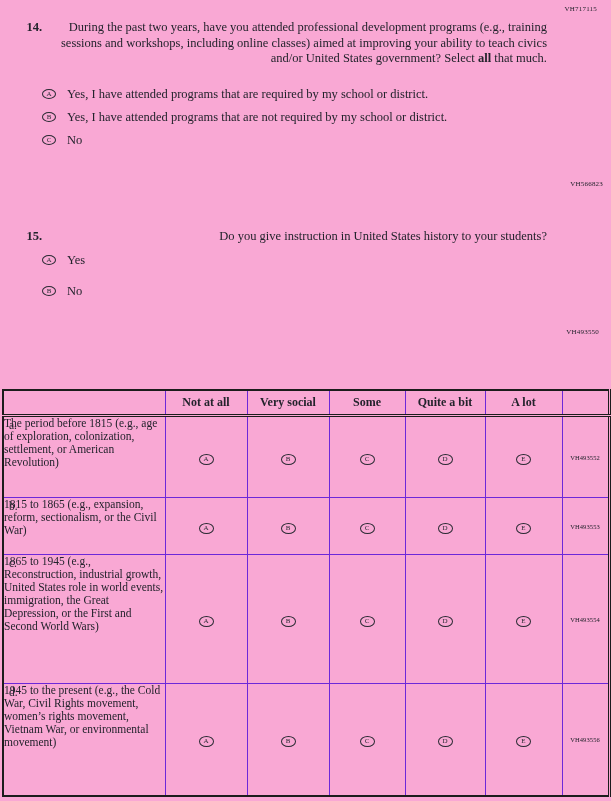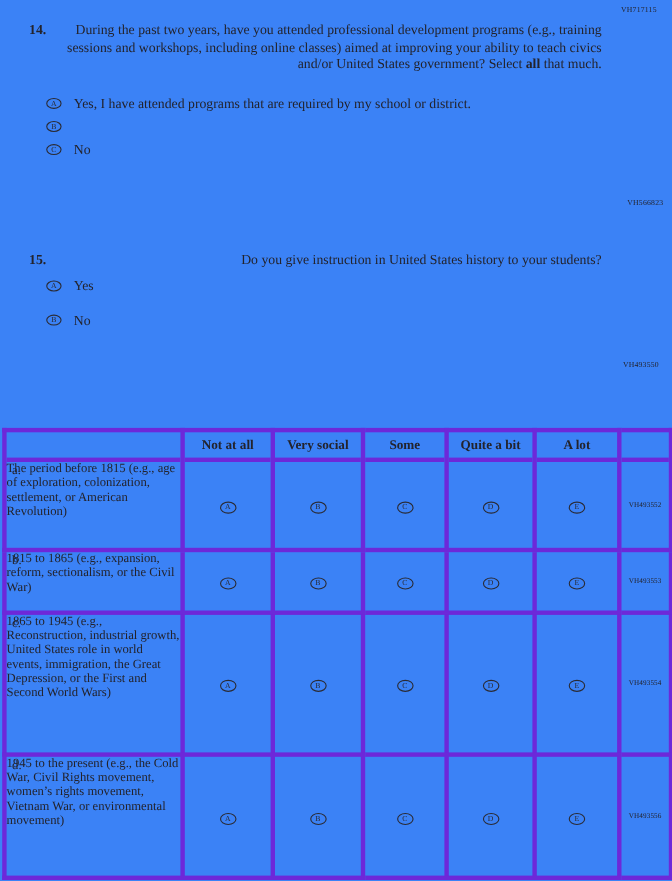--- a/index.html
+++ b/index.html
@@ -1,18 +1,18 @@
 <!DOCTYPE html>
 <html><head>
 <meta charset="utf-8">
 <style>
   html,body { margin:0; padding:0; background:#e8e8e8; }
   .page {
     position:relative; width:611px; height:801px; margin:0 auto;
-    background:#3b82f6; color:#23232c;
+    background:#f9a8d4; color:#23232c;
     font-family:"Liberation Serif", serif; font-size:12.5px;
     overflow:hidden;
   }
   .vcode {
     position:absolute; font-size:7px; color:#23232c; letter-spacing:0.2px;
     font-family:"Liberation Serif", serif;
   }
   .qblock { position:absolute; left:22px; }
   .qrow { display:flex;text-align:right; }
   .qnum { width:20px; font-weight:bold; flex:0 0 20px; }
@@ -24,21 +24,21 @@
     display:inline-block; width:14px; height:10px; box-sizing:border-box;
     border:1px solid #2a2a33; border-radius:50%;
     font-size:7px; line-height:8.5px; text-align:center; color:#2a2a33;
     flex:0 0 14px; cursor:pointer;
   }
   .qtable {
     position:absolute; top:389px; left:2px;
     border-collapse:collapse; table-layout:fixed; width:606px;
     border:2px solid #1c1c1c; border-right:3px double #1c1c1c;
   }
-  .qtable th, .qtable td { border:4px solid #6d28d9; padding:0; }
+  .qtable th, .qtable td { border:1px solid #6d28d9; padding:0; }
   .qtable thead th {
     height:23px; font-size:12px; font-weight:bold; text-align:center;
     vertical-align:middle; border-bottom:3px double #1c1c1c;
   }
   .label-cell {
     position:relative; vertical-align:top; font-size:11.5px; line-height:13px;
     padding:2px 3px 2px 22px;
   }
   .row-letter { position:absolute; left:5px; top:2px; }
   .bubble-cell { text-align:center; vertical-align:middle; }
@@ -64,20 +64,21 @@
       <span class="qnum">14.</span>
       <span class="qtext" style="width:505px;"><span>During the past two years, have you attended professional development programs (e.g., training sessions and workshops, including online classes) aimed at improving your ability to teach civics and/or United States government? Select </span><b>all</b><span> that much.</span></span>
     </div>
     <div class="options">
       <div class="option" style="margin-top:20px;">
         <span class="bubble">A</span>
         <span>Yes, I have attended programs that are required by my school or district.</span>
       </div>
       <div class="option" style="margin-top:9px;">
         <span class="bubble">B</span>
+        <span>Yes, I have attended programs that are not required by my school or district.</span>
       </div>
       <div class="option" style="margin-top:9px;">
         <span class="bubble">C</span>
         <span>No</span>
       </div>
     </div>
   </div>
 
   <div class="vcode" style="top:180px; right:8px;">VH566823</div>
 

